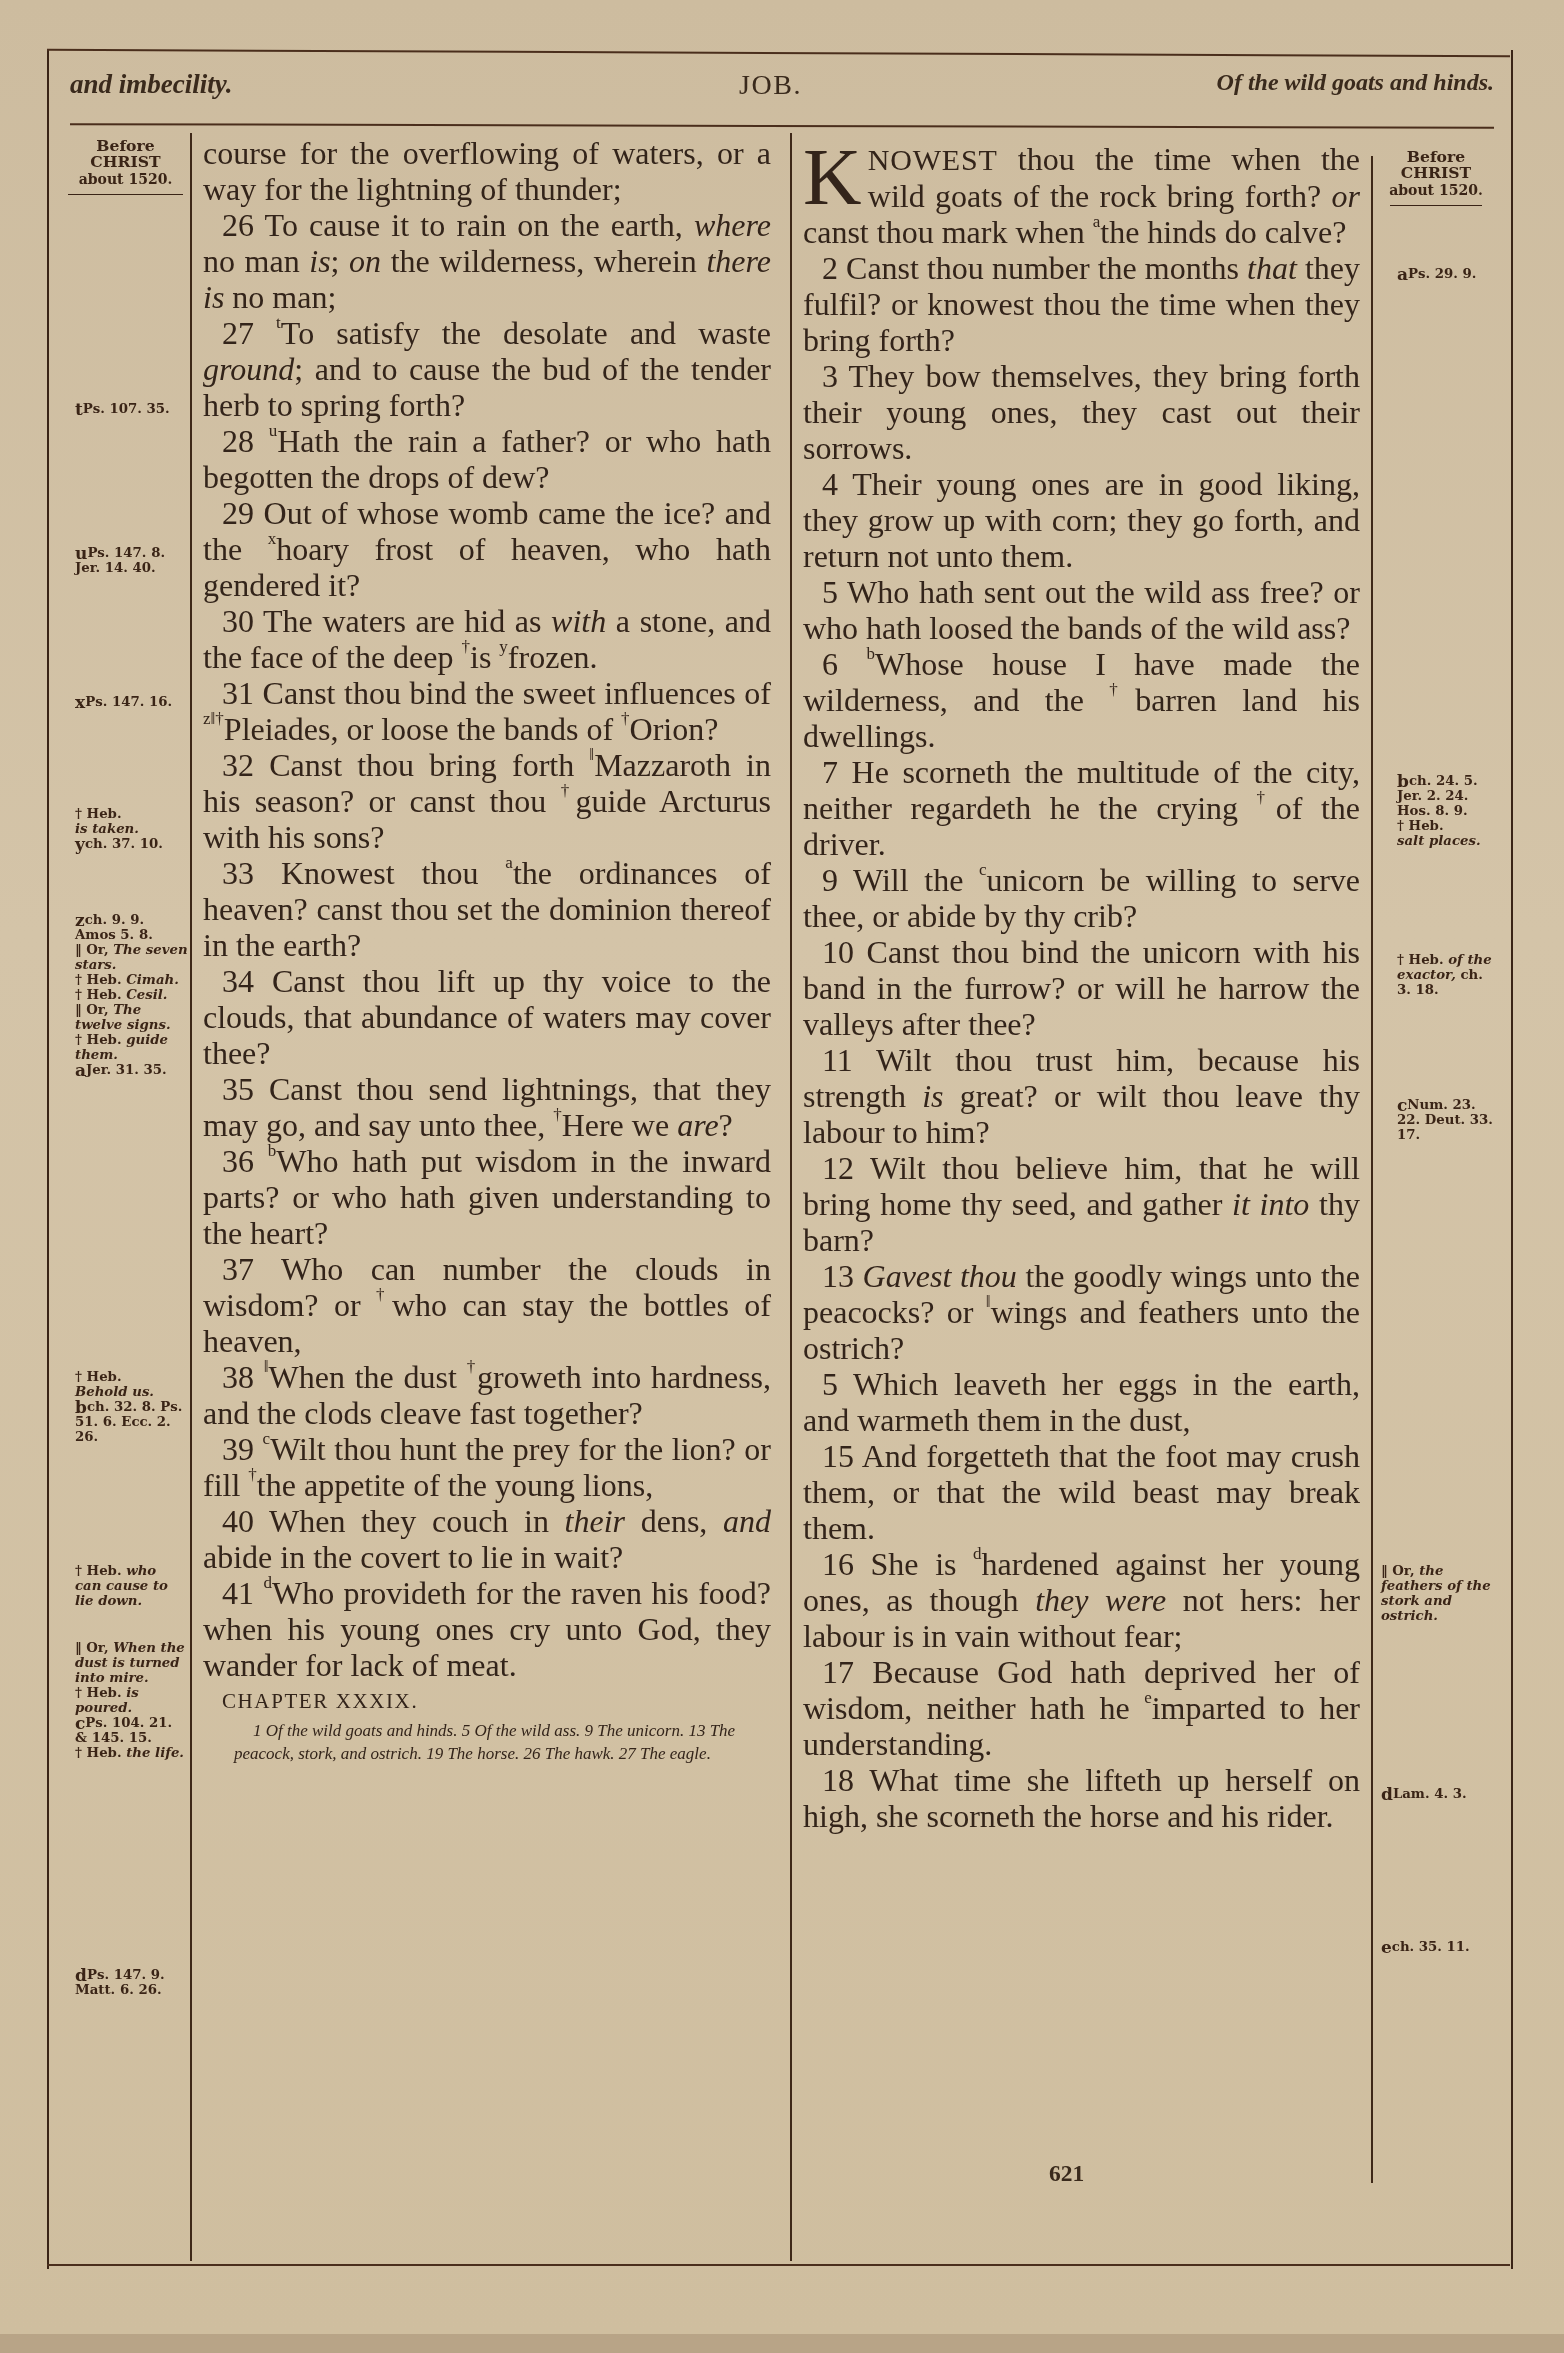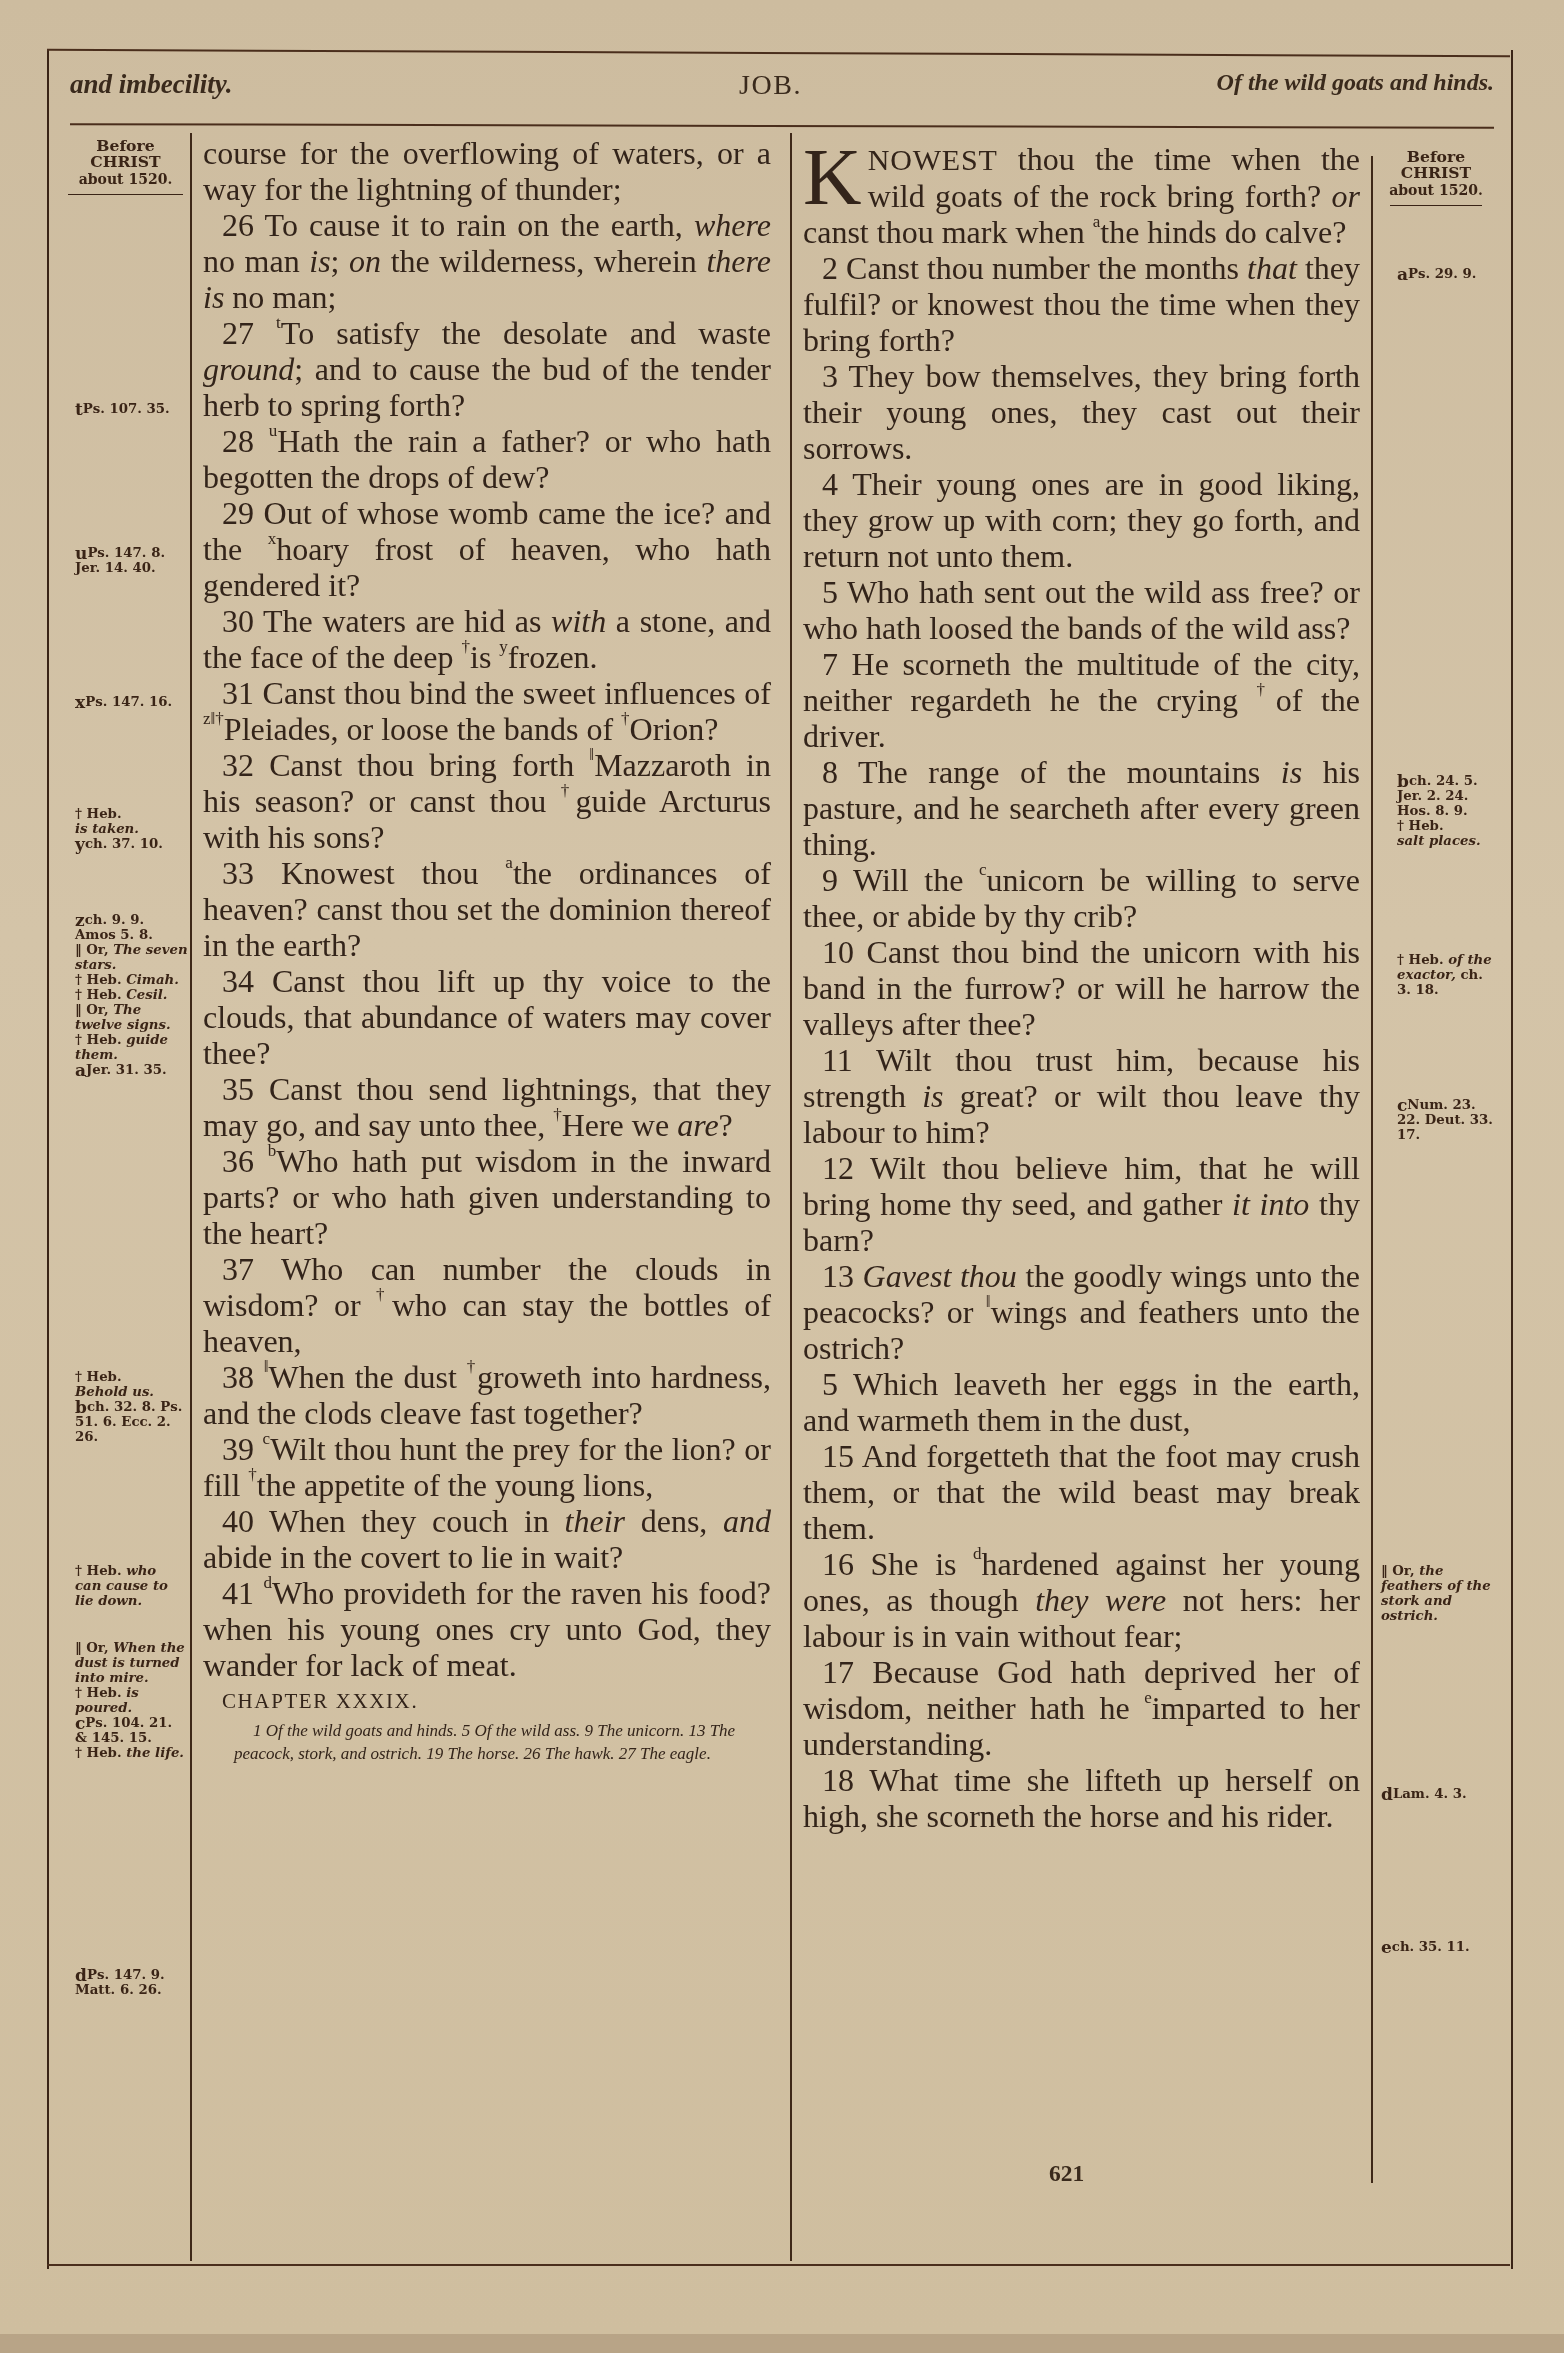--- a/index.html
+++ b/index.html
@@ -112,22 +112,22 @@
     <p class="chapter-title">CHAPTER XXXIX.</p>
     <p class="summary"><i>1 Of the wild goats and hinds. 5 Of the wild ass. 9 The unicorn. 13 The peacock, stork, and ostrich. 19 The horse. 26 The hawk. 27 The eagle.</i></p>
   </div>
 
   <div class="col" style="left:803px;top:141px;width:557px;">
     <p class="noind"><span class="dropcap">K</span><span class="sc">NOWEST</span> thou the time when the wild goats of the rock bring forth? <i>or</i> canst thou mark when <sup>a</sup>the hinds do calve?</p>
     <p>2 Canst thou number the months <i>that</i> they fulfil? or knowest thou the time when they bring forth?</p>
     <p>3 They bow themselves, they bring forth their young ones, they cast out their sorrows.</p>
     <p>4 Their young ones are in good liking, they grow up with corn; they go forth, and return not unto them.</p>
     <p>5 Who hath sent out the wild ass free? or who hath loosed the bands of the wild ass?</p>
+    <p>6 <sup>b</sup>Whose house I have made the wilderness, and the <sup>†</sup>barren land his dwellings.</p>
     <p>7 He scorneth the multitude of the city, neither regardeth he the crying <sup>†</sup>of the driver.</p>
-    <p>8 The range of the mountains <i>is</i> his pasture, and he searcheth after every green thing.</p>
     <p>9 Will the <sup>c</sup>unicorn be willing to serve thee, or abide by thy crib?</p>
     <p>10 Canst thou bind the unicorn with his band in the furrow? or will he harrow the valleys after thee?</p>
     <p>11 Wilt thou trust him, because his strength <i>is</i> great? or wilt thou leave thy labour to him?</p>
     <p>12 Wilt thou believe him, that he will bring home thy seed, and gather <i>it into</i> thy barn?</p>
     <p>13 <i>Gavest thou</i> the goodly wings unto the peacocks? or <sup>‖</sup>wings and feathers unto the ostrich?</p>
     <p>5 Which leaveth her eggs in the earth, and warmeth them in the dust,</p>
     <p>15 And forgetteth that the foot may crush them, or that the wild beast may break them.</p>
     <p>16 She is <sup>d</sup>hardened against her young ones, as though <i>they were</i> not hers: her labour is in vain without fear;</p>
     <p>17 Because God hath deprived her of wisdom, neither hath he <sup>e</sup>imparted to her understanding.</p>
     <p>18 What time she lifteth up herself on high, she scorneth the horse and his rider.</p>

